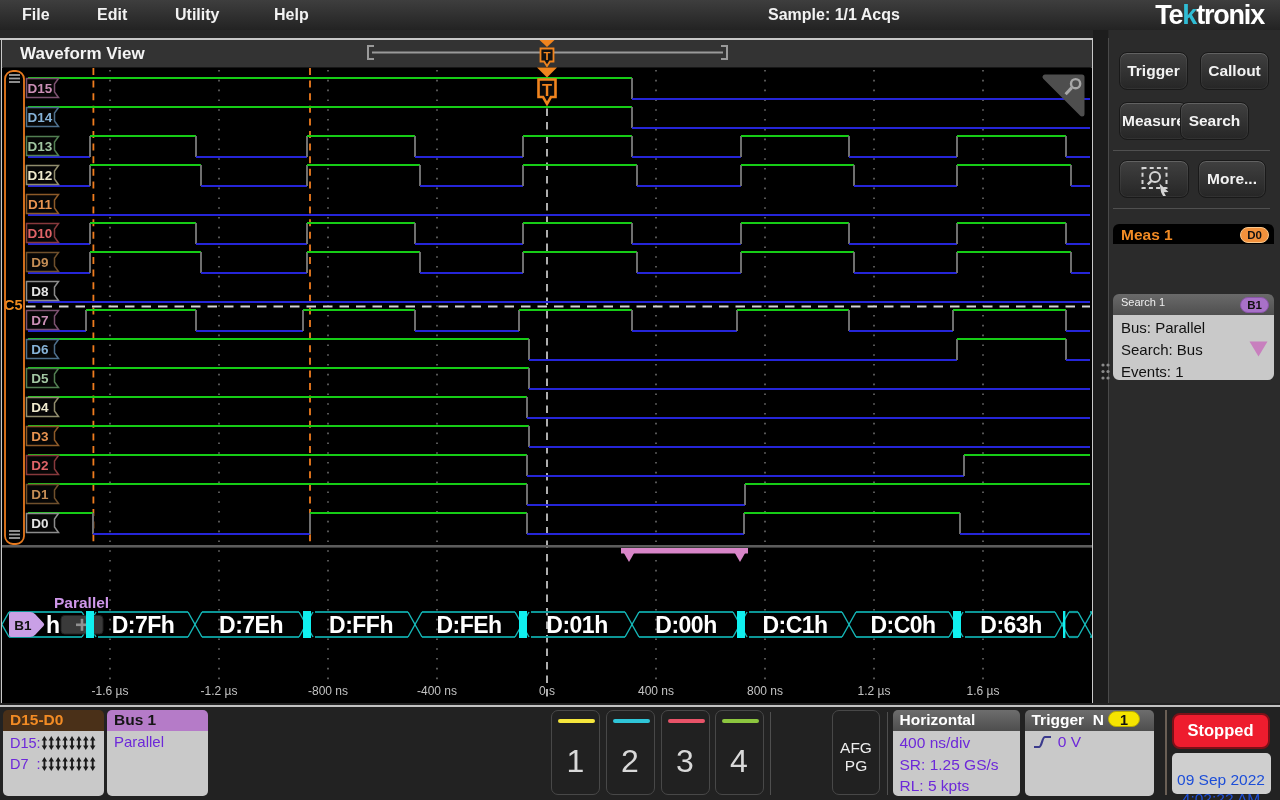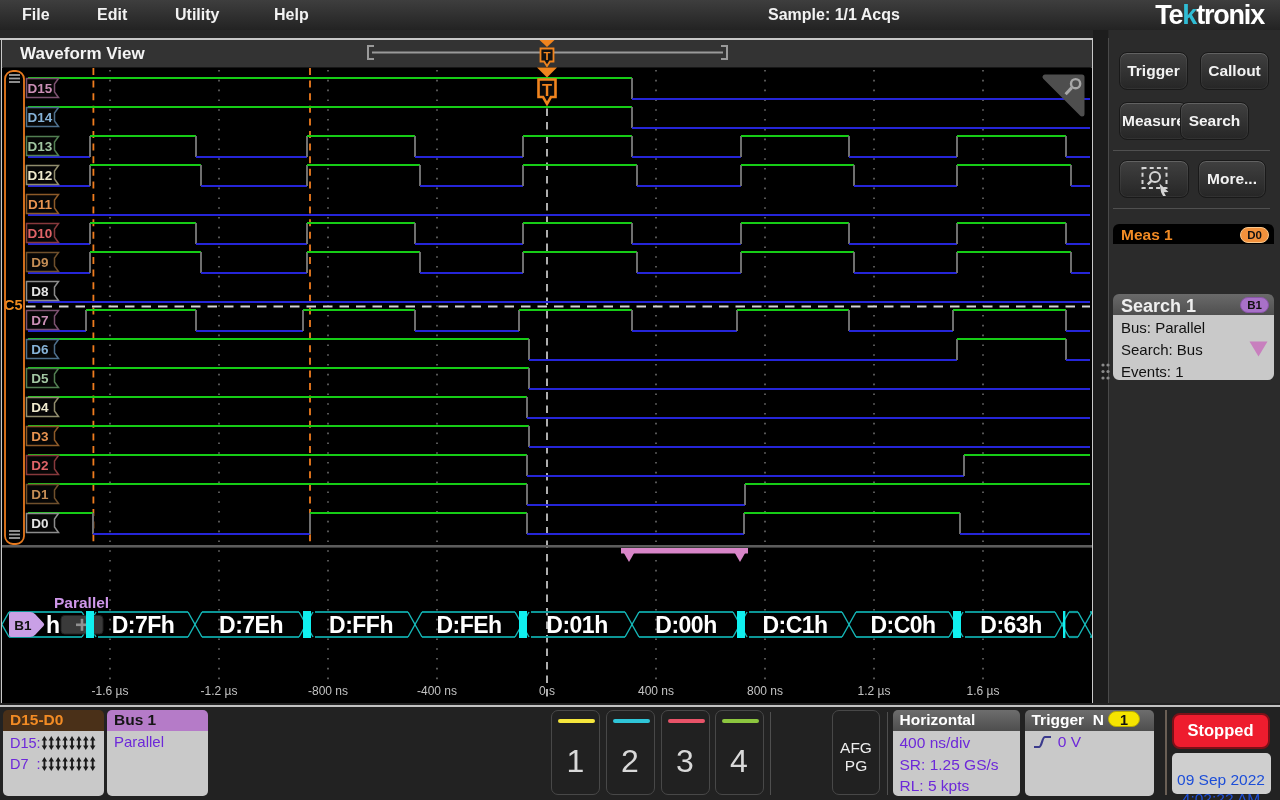--- a/index.html
+++ b/index.html
@@ -373,21 +373,21 @@
       <span style="font-size:15.5px">More...</span>
     </div>
 <div style="position:absolute;left:1113px;top:224px;width:161px;height:64px;border-radius:6px;overflow:hidden;">
 <div style="height:20px;background:#000;position:relative;">
  <span style="position:absolute;left:8px;top:2px;font-size:15.5px;font-weight:bold;color:#f28b24;">Meas 1</span>
  <span class="pill" style="background:#f2913c;border:1.5px solid #f8c88e;">D0</span>
 </div>
 </div>
 <div style="position:absolute;left:1113px;top:294px;width:161px;height:86px;border-radius:6px;overflow:hidden;">
 <div style="height:21px;background:linear-gradient(#6a6a6a,#4f4f4f);position:relative;">
- <span style="position:absolute;left:8px;top:2px;font-size:18px;font-weight:bold;color:#efefef;">Search 1</span>
+ <span style="position:absolute;left:8px;top:2px;font-size:11px;font-weight:normal;color:#efefef;">Search 1</span>
  <span class="pill" style="background:#a871c8;border:1.5px solid #8a56a8;">B1</span>
 </div>
 <div style="height:65px;background:#c9c9c9;color:#111;font-size:15px;padding:2px 0 0 8px;line-height:22px;position:relative;">Bus: Parallel<br>Search: Bus<br>Events: 1
 <svg style="position:absolute;right:6px;top:26px;" width="19" height="16">
           <polygon points="0.5,0.5 18.5,0.5 9.5,15.5" fill="#c87fbe"></polygon>
         </svg>
 </div>
 </div>
 <svg style="position:absolute;left:1100px;top:361px;" width="12" height="21">
       <circle cx="3" cy="4" r="1.6" fill="#8a8a8a"></circle>

